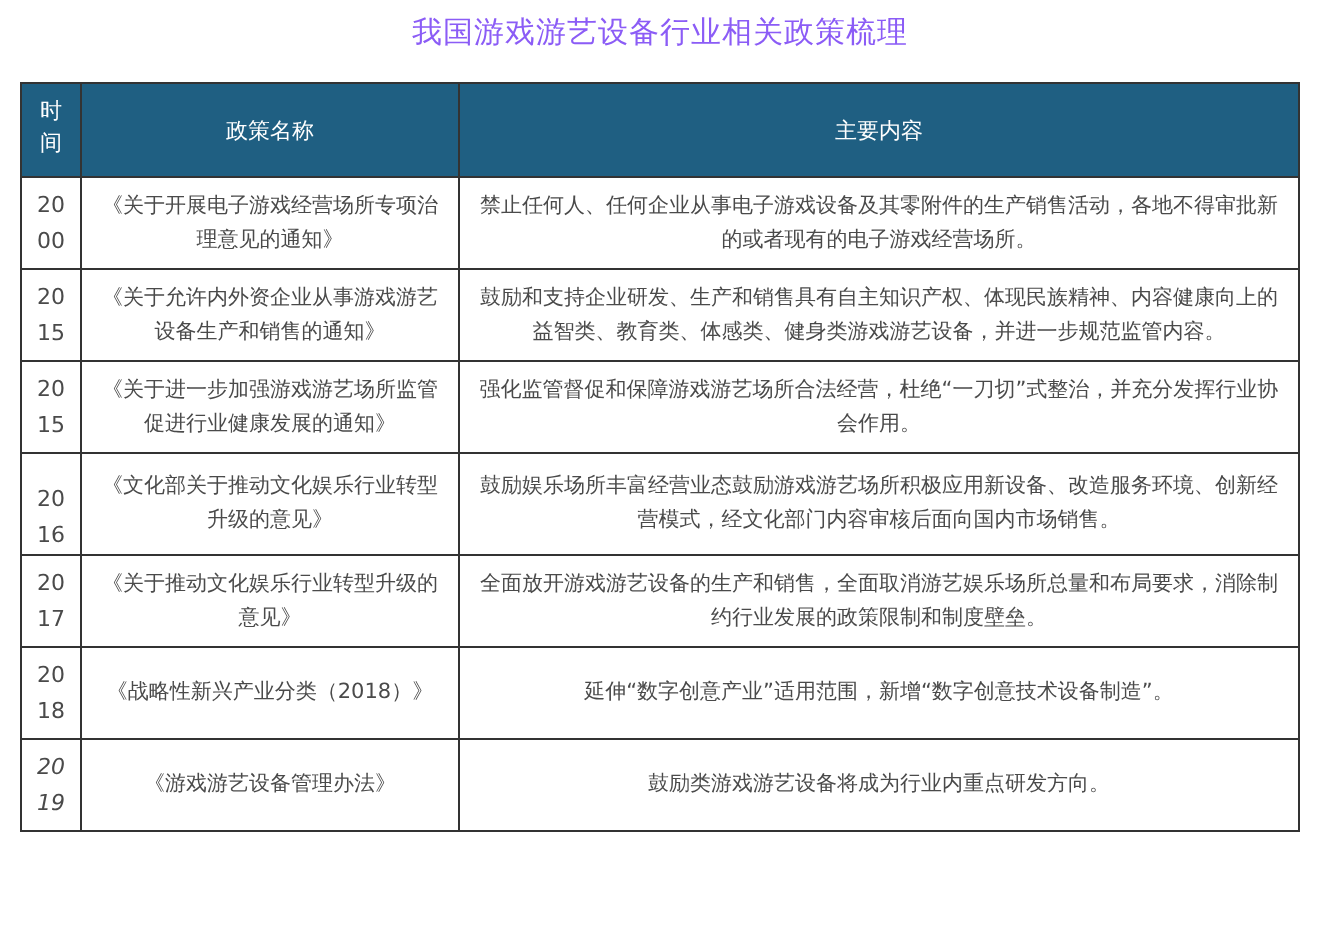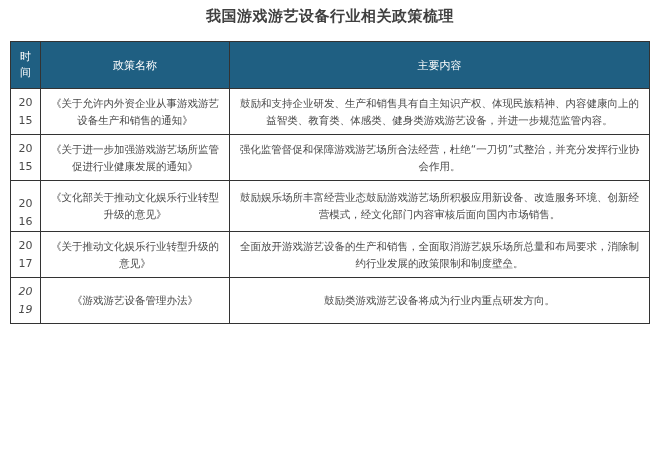--- a/index.html
+++ b/index.html
@@ -1,19 +1,19 @@
 <!DOCTYPE html>
 <html><head>
 <meta charset="utf-8">
 <style>
   html, body { margin: 0; padding: 0; background: #ffffff; }
   body { width: 660px; height: 467px; position: relative; overflow: hidden;
          font-family: "DejaVu Sans", "Liberation Sans", sans-serif; color: #404040; }
   .title { position: absolute; top: 7px; left: 0; width: 660px; text-align: center;
-           font-size: 15px; font-weight: bold; color: #404040; letter-spacing: 0.5px; }
+           font-size: 15px; font-weight: normal; color: #8b5cf6; letter-spacing: 0.5px; }
   table { position: absolute; top: 41px; left: 10px; width: 639px;
           border-collapse: collapse; table-layout: fixed; }
   th, td { border: 1.2px solid #333333; padding: 0 6px; text-align: center; vertical-align: middle; }
   th { background: #1f5f82; color: #ffffff; font-weight: normal; font-size: 11px; height: 46px; }
   th.time { padding: 0; line-height: 16px; }
   td { height: 45px; font-size: 10.5px; line-height: 17px; color: #4a4a4a; }
   td.time { padding: 0; line-height: 18px; font-size: 11px; }
   col.c1 { width: 30px; } col.c2 { width: 189px; } col.c3 { width: 420px; }
 </style>
 </head>
@@ -28,20 +28,25 @@
       <col class="c3">
     </colgroup>
   <thead>
     <tr>
       <th class="time"><span style="display:inline-block;width:14px;word-break:break-all;font-family:Liberation Mono, monospace;">时间</span></th>
       <th>政策名称</th>
       <th>主要内容</th>
     </tr>
   </thead>
   <tbody id="tbody">
+  <tr>
+    <td class="time"><span class="yr" style="display:inline-block;width:16px;word-break:break-all;">2000</span></td>
+    <td>《关于开展电子游戏经营场所专项治理意见的通知》</td>
+    <td>禁止任何人、任何企业从事电子游戏设备及其零附件的生产销售活动，各地不得审批新的或者现有的电子游戏经营场所。</td>
+  </tr>
 
 
   <tr>
     <td class="time"><span class="yr" style="display:inline-block;width:16px;word-break:break-all;">2015</span></td>
     <td>《关于允许内外资企业从事游戏游艺设备生产和销售的通知》</td>
     <td>鼓励和支持企业研发、生产和销售具有自主知识产权、体现民族精神、内容健康向上的益智类、教育类、体感类、健身类游戏游艺设备，并进一步规范监管内容。</td>
   </tr>
 
   <tr>
     <td class="time"><span class="yr" style="display:inline-block;width:16px;word-break:break-all;">2015</span></td>
@@ -54,20 +59,25 @@
     <td>《文化部关于推动文化娱乐行业转型升级的意见》</td>
     <td>鼓励娱乐场所丰富经营业态鼓励游戏游艺场所积极应用新设备、改造服务环境、创新经营模式，经文化部门内容审核后面向国内市场销售。</td>
   </tr>
 
   <tr>
     <td class="time"><span class="yr" style="display:inline-block;width:16px;word-break:break-all;">2017</span></td>
     <td>《关于推动文化娱乐行业转型升级的意见》</td>
     <td>全面放开游戏游艺设备的生产和销售，全面取消游艺娱乐场所总量和布局要求，消除制约行业发展的政策限制和制度壁垒。</td>
   </tr>
 
+  <tr>
+    <td class="time"><span class="yr" style="display:inline-block;width:16px;word-break:break-all;">2018</span></td>
+    <td>《战略性新兴产业分类（2018）》</td>
+    <td>延伸“数字创意产业”适用范围，新增“数字创意技术设备制造”。</td>
+  </tr>
 
   <tr>
     <td class="time"><span class="yr" style="display:inline-block;width:16px;word-break:break-all;font-style:italic;">2019</span></td>
     <td>《游戏游艺设备管理办法》</td>
     <td>鼓励类游戏游艺设备将成为行业内重点研发方向。</td>
   </tr>
 </tbody>
 </table>
 
 </body></html>

